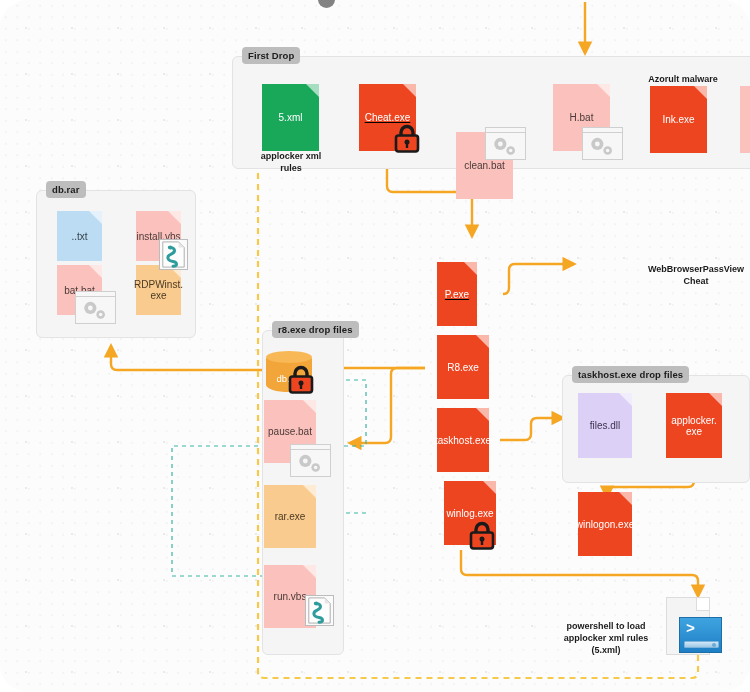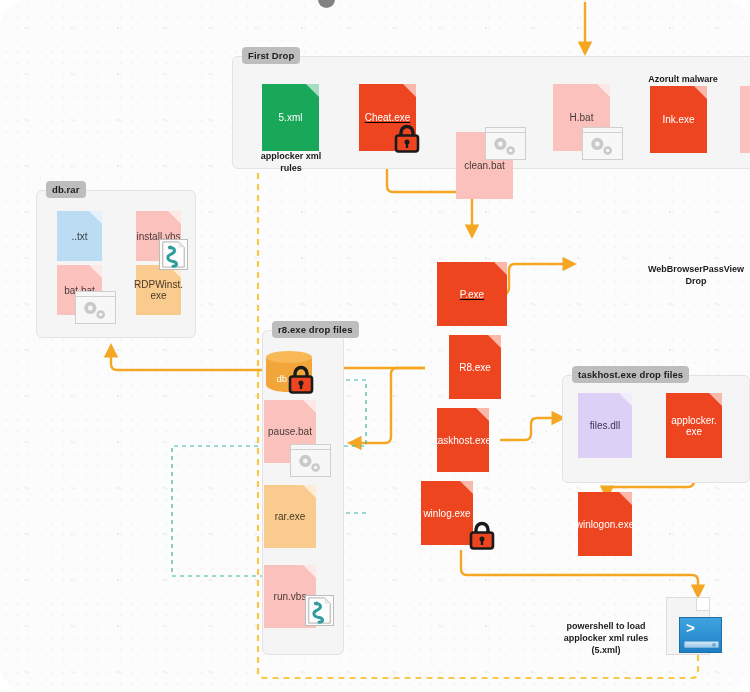--- a/index.html
+++ b/index.html
@@ -370,51 +370,51 @@
   <div class="vbs" style="left:305px; top:595px;">
     <svg viewBox="0 0 29 31" width="27" height="29">
       <path d="M3 2 h17 l6 6 v21 h-23 z" fill="#fdfdfd" stroke="#aaa" stroke-width="1"></path>
       <path d="M20 2 v6 h6 z" fill="#e6e6e6"></path>
       <path d="M10 8 c7 0 7 5 2 7 c-5 2 -5 7 2 8 c5 1 5 5 0 5" fill="none" stroke="#2e9c9c" stroke-width="3.2" stroke-linecap="round"></path>
       <circle cx="11" cy="8" r="2.1" fill="#2e9c9c"></circle>
     </svg>
   </div>
 
 
-  <div class="node" style="left:437px; top:262px; width:70px; height:64px;text-decoration:underline;">
+  <div class="node" style="left:437px; top:262px; width:40px; height:64px;text-decoration:underline;">
     <div class="doc c-red">
         <span class="doc-label">P.exe</span>
       </div>
   </div>
-  <div class="node" style="left:437px; top:335px; width:52px; height:64px;margin-left:12px;">
+  <div class="node" style="left:437px; top:335px; width:52px; height:64px;">
     <div class="doc c-red">
         <span class="doc-label">R8.exe</span>
       </div>
   </div>
   <div class="node" style="left:437px; top:408px; width:52px; height:64px;">
     <div class="doc c-red">
         <span class="doc-label">taskhost.exe</span>
       </div>
   </div>
-  <div class="node" style="left:421px; top:481px; width:52px; height:64px;">
+  <div class="node" style="left:444px; top:481px; width:52px; height:64px;">
     <div class="doc c-red">
         <span class="doc-label">winlog.exe</span>
       </div>
   </div>
   <div class="lock" style="left:469px; top:521px;">
     <svg viewBox="0 0 26 29" width="26" height="29">
       <path d="M7 12 V8.5 a6 6 0 0 1 12 0 V12" fill="none" stroke="#1a1a1a" stroke-width="3.4"></path>
       <rect x="2" y="11.5" width="22" height="16" rx="2.4" fill="#ee4521" stroke="#1a1a1a" stroke-width="2.6"></rect>
       <circle cx="13" cy="18" r="2.5" fill="#1a1a1a"></circle>
       <rect x="11.8" y="18" width="2.4" height="6" fill="#1a1a1a"></rect>
     </svg>
   </div>
 
   <div class="caption" style="left:642px; top:263px; width:108px; white-space:pre-line;">WebBrowserPassView
-Drop</div>
+Cheat</div>
 
   <div class="group" style="left:562px; top:375px; width:188px; height:108px;">
     <div class="group-label">taskhost.exe drop files</div>
   </div>
 
   <div class="node" style="left:578px; top:393px; width:54px; height:65px;">
     <div class="doc c-purple">
         <span class="doc-label">files.dll</span>
       </div>
   </div>

